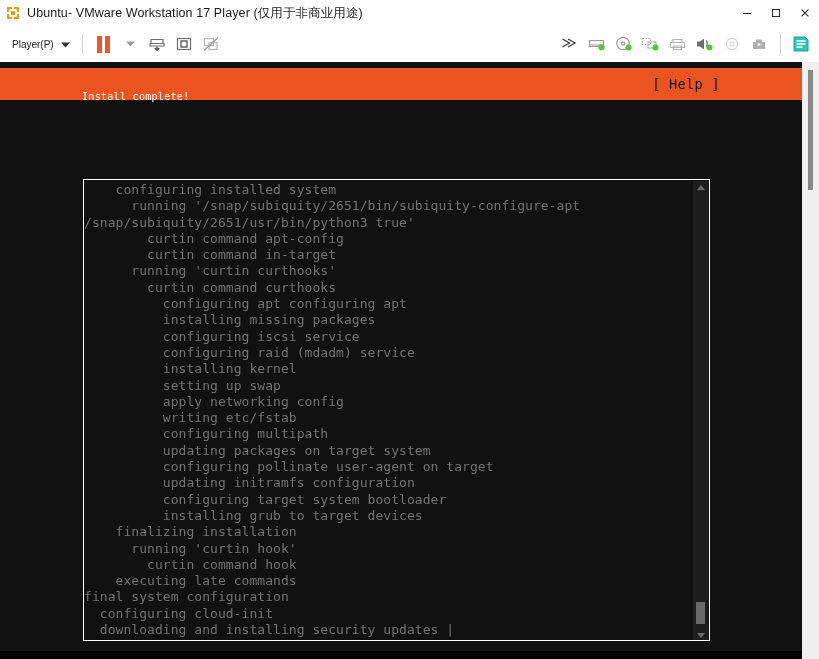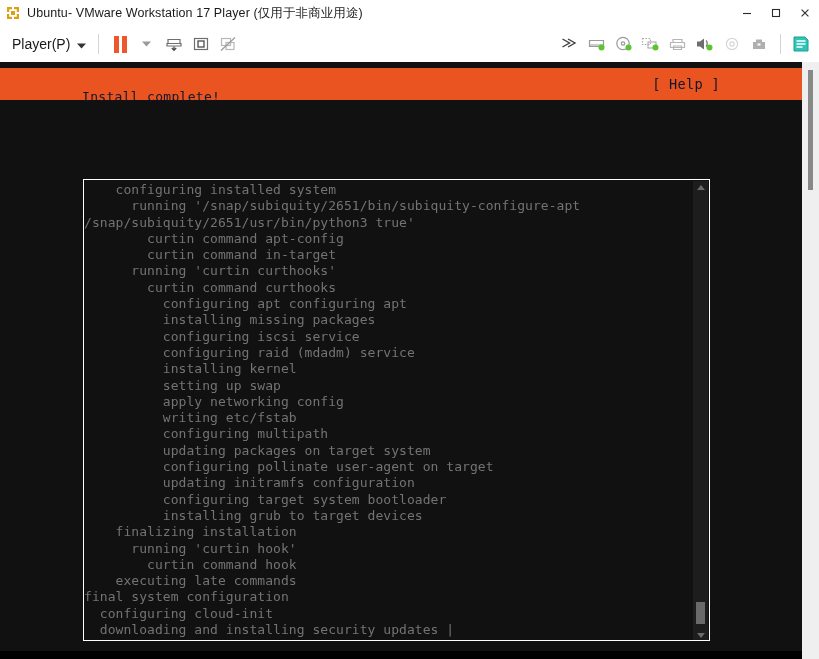--- a/index.html
+++ b/index.html
@@ -65,21 +65,21 @@
     width: 819px; height: 36px;
     background: #ffffff;
     display: flex;
     align-items: center;
     border-bottom: 1px solid #e8e8e8;
   }
   .player-menu {
     display: flex;
     align-items: center;
     margin-left: 8px;
-    font-size: 14px;
+    font-size: 10px;
     color: #1a1a1a;
     height: 24px;
     padding: 0 4px;
   }
   .player-menu .caret { margin-left: 7px; }
   .tb-sep {
     width: 1px; height: 20px;
     background: #d4d4d4;
     margin: 0 8px;
   }
@@ -145,22 +145,22 @@
     position: absolute;
     left: 0; top: 6px;
     width: 802px; height: 32px;
     background: #e95420;
     display: flex;
     align-items: center;
   }
   .inst-title {
     margin-left: 82px;
     font-family: "DejaVu Sans Mono", "Liberation Mono", monospace;
-    font-size: 13px;
-    color: #0f172a;
+    font-size: 10px;
+    color: #ffffff;
     letter-spacing: 0.3px;
     white-space: pre;
     margin-top: 24px;
   }
   .inst-help {
     position: absolute;
     right: 82px;
     font-family: "DejaVu Sans Mono", "Liberation Mono", monospace;
     font-size: 13.6px;
     color: #0f172a;

